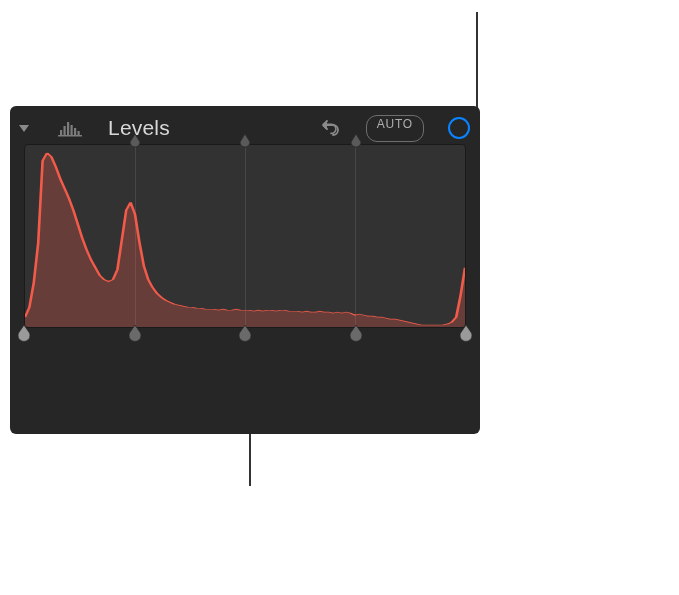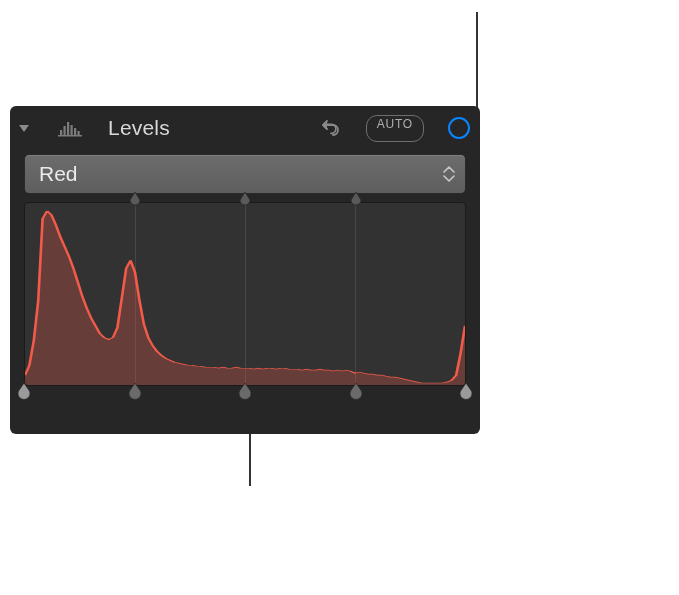--- a/index.html
+++ b/index.html
@@ -154,31 +154,20 @@
       <svg width="20" height="16" viewBox="0 0 20 16">
         <path d="M6 3 L2 7 L6 11 M3 7 L12 7 A5 5 0 0 1 12 17" fill="none" stroke="#8a8a8a" stroke-width="1.8" stroke-linecap="round" stroke-linejoin="round" transform="translate(0 -2)"></path>
         <path d="M6 2 L2 6 L6 10" fill="#8a8a8a" stroke="#8a8a8a" stroke-width="0.5"></path>
         <path d="M3 6 L12 6 A5 5 0 1 1 11 16" fill="none" stroke="#8a8a8a" stroke-width="1.8" stroke-linecap="round" transform="translate(0 -1) scale(0.9)"></path>
       </svg>
     </span>
     <button class="auto-btn">AUTO</button>
     <button class="circle-toggle"></button>
   </div>
 
-  <div class="popup">
-    <span class="popup-label">Red</span>
-    <span class="stepper">
-      <svg width="12" height="7" viewBox="0 0 12 7">
-          <path d="M1 6 L6 1 L11 6" fill="none" stroke="#c8c8c8" stroke-width="1.6" stroke-linecap="round" stroke-linejoin="round"></path>
-        </svg>
-      <svg width="12" height="7" viewBox="0 0 12 7">
-          <path d="M1 1 L6 6 L11 1" fill="none" stroke="#c8c8c8" stroke-width="1.6" stroke-linecap="round" stroke-linejoin="round"></path>
-        </svg>
-    </span>
-  </div>
 
   <div class="histo-wrap">
     <div class="histo">
       <div id="gridlines">
           <div class="grid-v" style="left: 25%;"></div>
           <div class="grid-v" style="left: 50%;"></div>
           <div class="grid-v" style="left: 75%;"></div>
         </div>
       <svg class="hist-svg" id="hist-svg" viewBox="0 0 100 184" preserveAspectRatio="none">
         <path id="hist-fill" fill="rgba(242,91,74,0.28)" d="M0 174 L1 164 L2 139 L3 99 L4 16 L5 8 L6 12 L7 22 L8 34 L9 44 L10 54 L11 66 L12 80 L13 94 L14 106 L15 116 L16 124 L17 132 L18 136 L19 138 L20 136 L21 126 L22 96 L23 66 L24 58 L25 70 L26 98 L27 122 L28 136 L29 144 L30 150 L31 154 L32 157 L33 159 L34 161 L35 162 L36 163 L37 164 L38 164 L39 165 L40 165 L41 166 L42 166 L43 166 L44 167 L45 166 L46 167 L47 167 L48 166 L49 167 L50 167 L51 167 L52 168 L53 167 L54 168 L55 167 L56 167 L57 168 L58 167 L59 167 L60 168 L61 168 L62 168 L63 169 L64 168 L65 169 L66 169 L67 168 L68 169 L69 169 L70 170 L71 169 L72 170 L73 169 L74 170 L75 172 L76 171 L77 172 L78 173 L79 173 L80 174 L81 174 L82 175 L83 176 L84 176 L85 177 L86 178 L87 179 L88 180 L89 181 L90 182 L91 182 L92 182 L93 182 L94 182 L95 182 L96 181 L97 179 L98 174 L99 152 L100 124 L100 184 L0 184 Z"></path>

